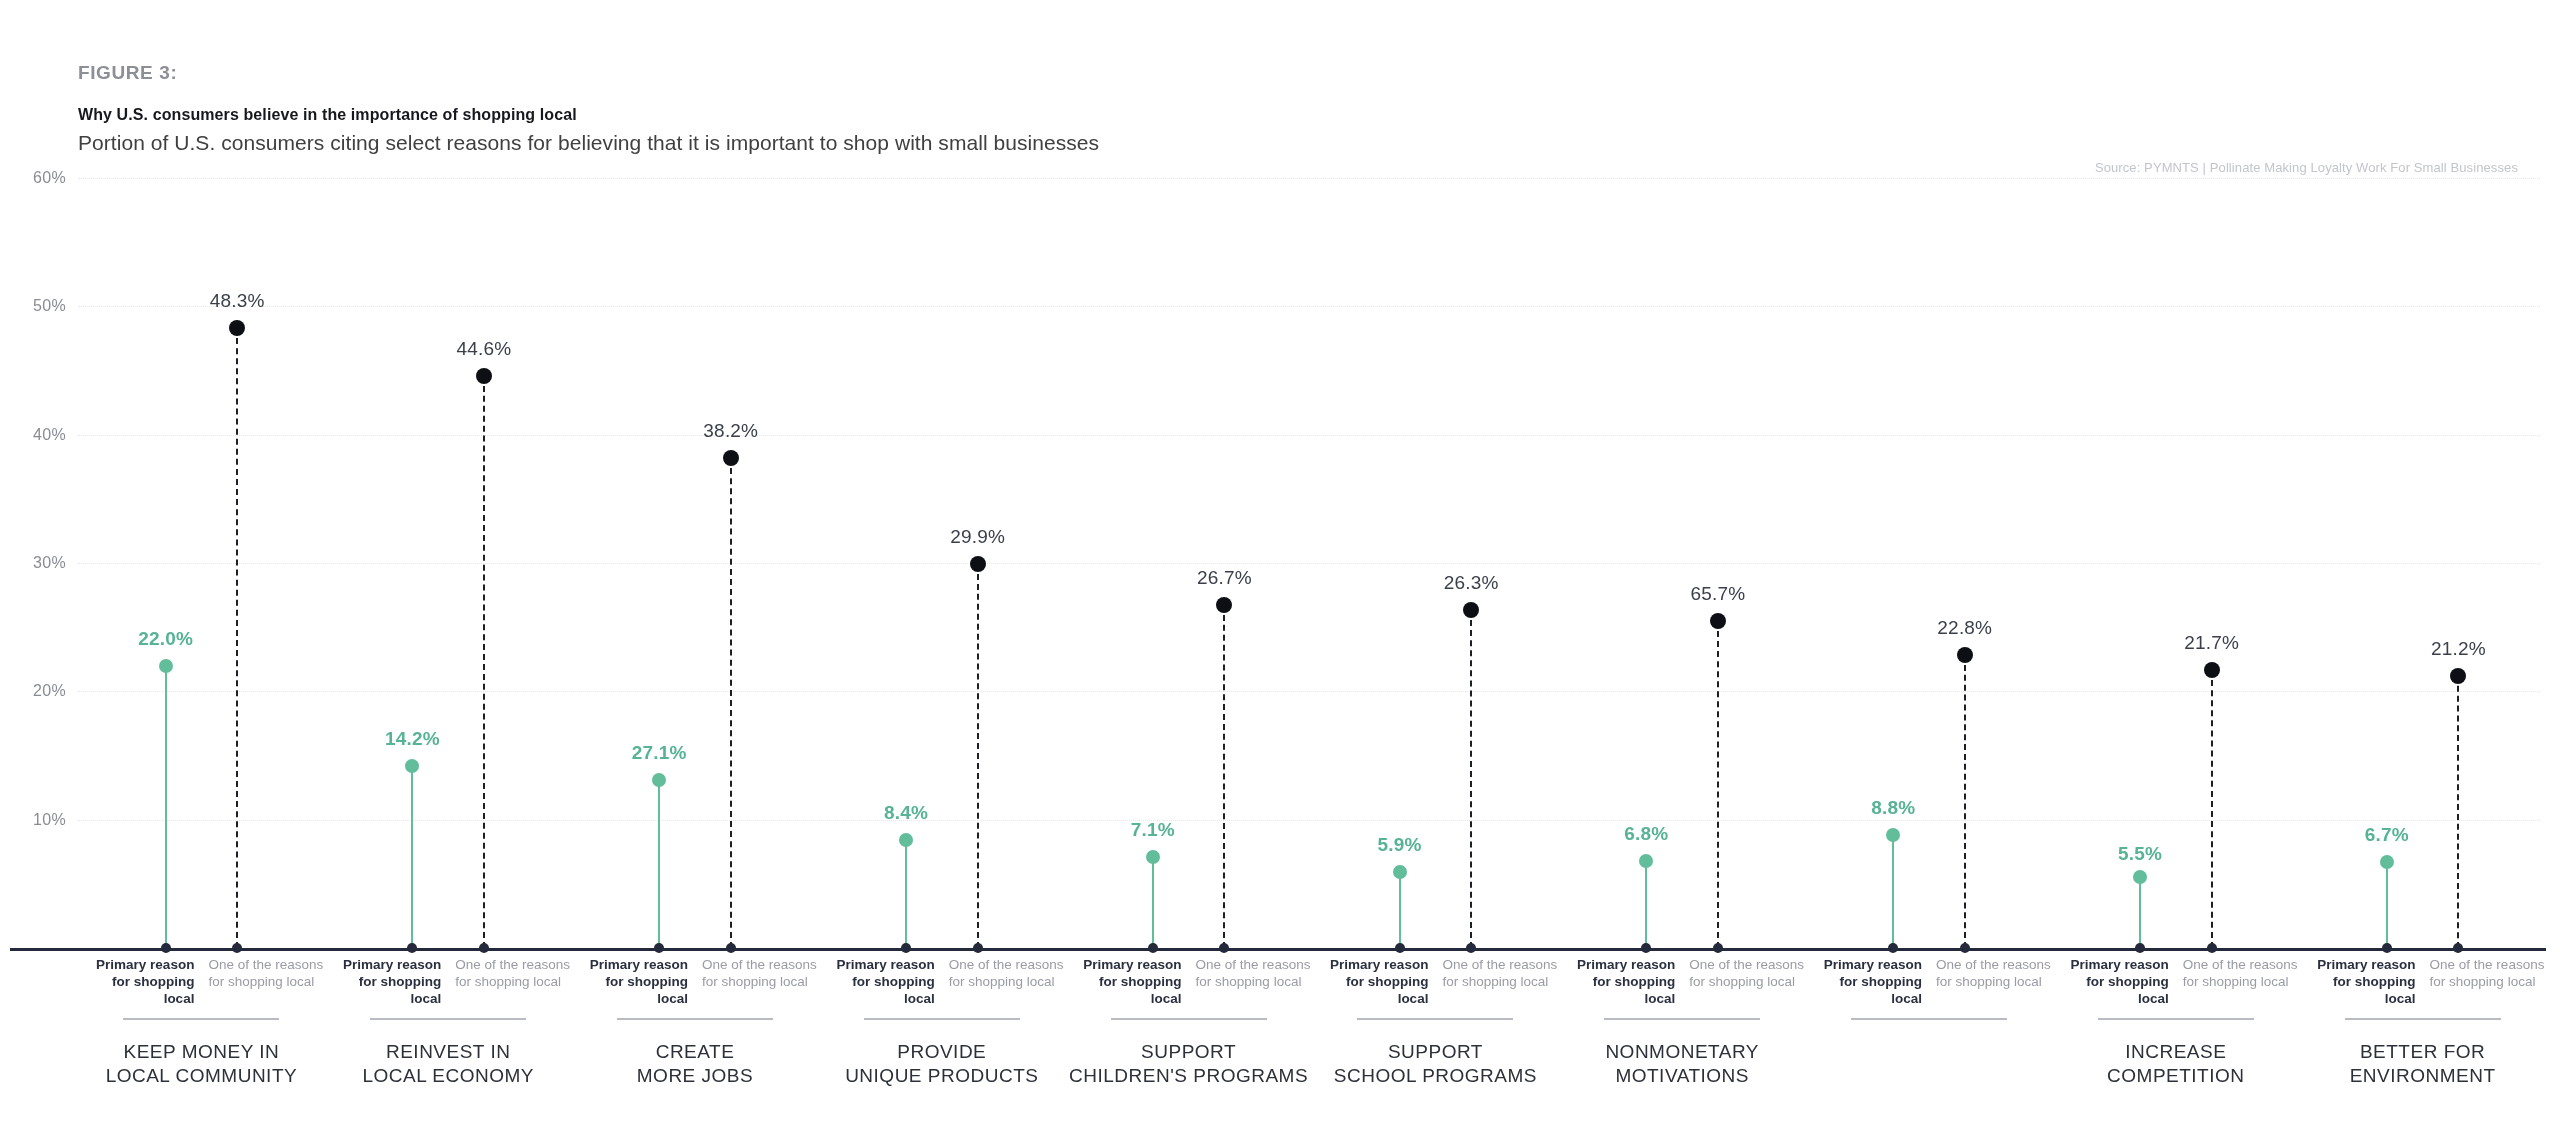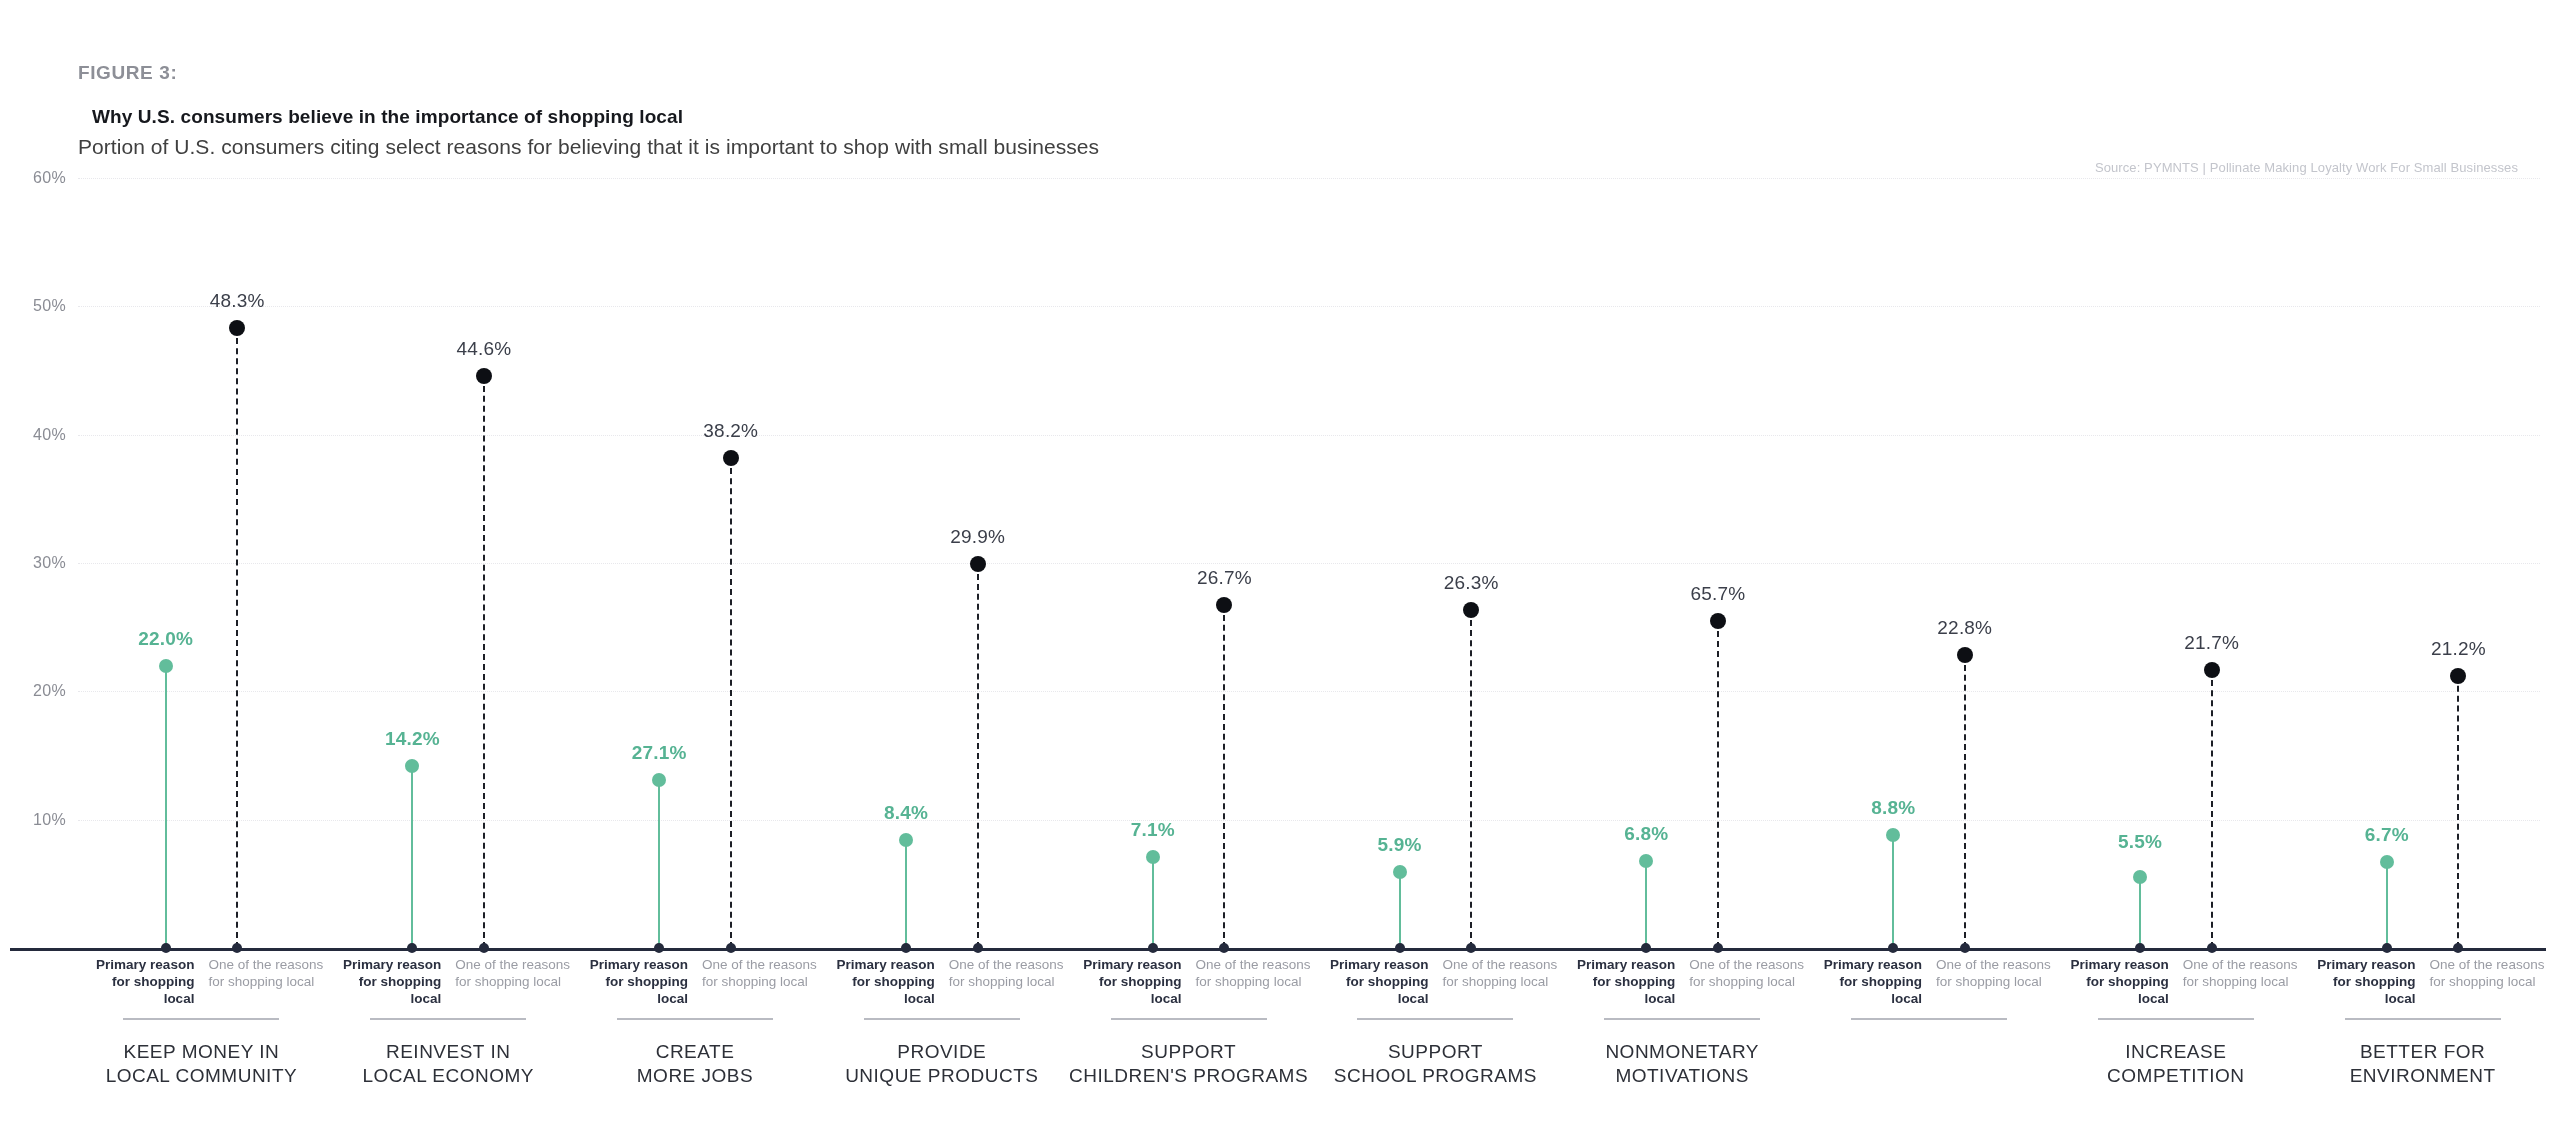--- a/index.html
+++ b/index.html
@@ -30,24 +30,24 @@
     width: 2400px;
   }
   .figure-label {
     font-size: 19px;
     font-weight: bold;
     letter-spacing: 0.6px;
     color: #8d8f97;
     margin: 0 0 22px 0;
   }
   .title {
-    font-size: 19px;
+    font-size: 16px;
     font-weight: bold;
     color: #16181d;
-    margin: 0 0 7px 14px;
+    margin: 0 0 7px 0;
     letter-spacing: 0.1px;
   }
   .subtitle {
     font-size: 21px;
     font-weight: normal;
     color: #404040;
     margin: 0;
     letter-spacing: 0.05px;
   }
   .source {
@@ -350,21 +350,21 @@
         <div class="stem secondary" style="left: 1964.79px;">
           <div class="line" style="height: 292.6px;"></div>
           <div class="dot" style="bottom: 284.6px;"></div>
           <div class="foot"></div>
           <div class="val" style="bottom: 308.6px;">22.8%</div>
         </div>
         <div class="stem primary" style="left: 2140.01px;">
           <div class="line" style="height: 70.5833px;"></div>
           <div class="dot" style="bottom: 63.5833px;"></div>
           <div class="foot"></div>
-          <div class="val" style="bottom: 95px;">5.5%</div>
+          <div class="val" style="bottom: 83px;">5.5%</div>
         </div>
         <div class="stem secondary" style="left: 2211.59px;">
           <div class="line" style="height: 278.483px;"></div>
           <div class="dot" style="bottom: 270.483px;"></div>
           <div class="foot"></div>
           <div class="val" style="bottom: 294.483px;">21.7%</div>
         </div>
         <div class="stem primary" style="left: 2386.81px;">
           <div class="line" style="height: 85.9833px;"></div>
           <div class="dot" style="bottom: 78.9833px;"></div>

